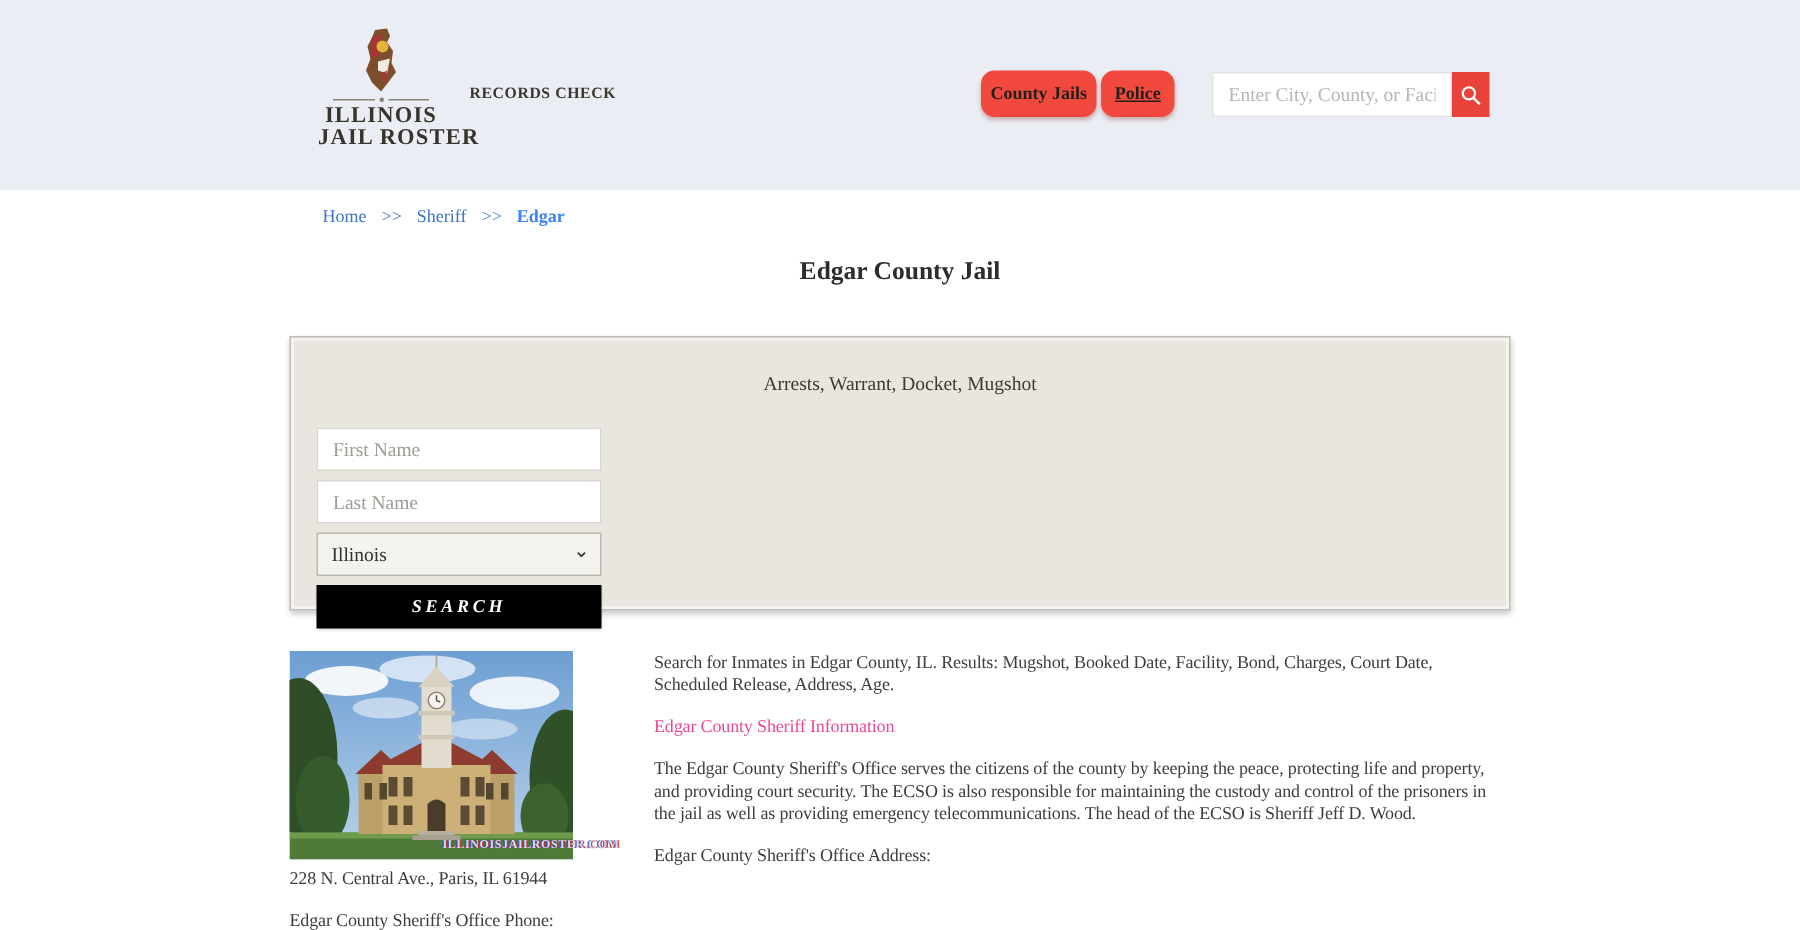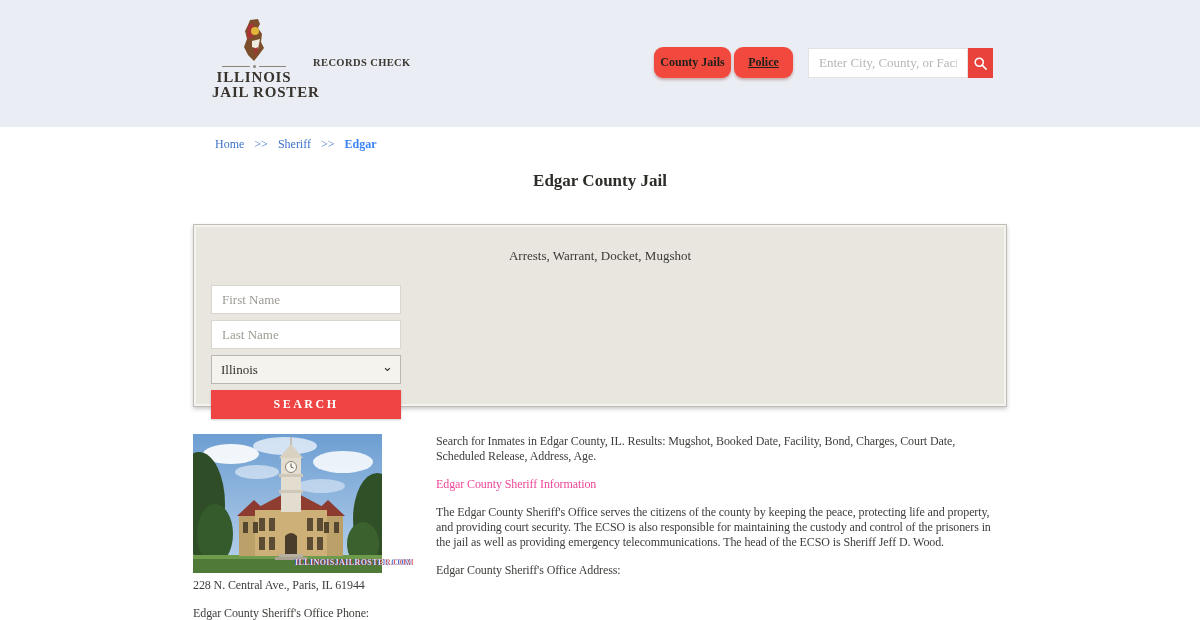--- a/index.html
+++ b/index.html
@@ -19,21 +19,21 @@
   .logo-divider i { flex:1; height:1px; background:#8a847b; }
   .logo-divider b { width:3px; height:3px; border-radius:50%; background:#8a847b; }
   .logo-line { font-size:15px; font-weight:bold; letter-spacing:0.8px; line-height:15px; white-space:nowrap; }
   .records-check { position:absolute; left:313px; top:57px; font-size:10.5px; font-weight:bold; letter-spacing:0.4px; color:#3b362f; }
 
   .header-tabs { position:absolute; left:654px; top:47px; display:flex; gap:3px; }
   .tab { height:31px; border-radius:9px; background:#f2493e; color:#23201a;
          font-size:12px; font-weight:bold; display:flex; align-items:center; justify-content:center;
          box-shadow:0 2px 3px rgba(140,40,30,.35); cursor:pointer; }
   .tab-jails { width:77px; }
-  .tab-police { width:59px;text-decoration:underline; }
+  .tab-police { width:49px;text-decoration:underline; }
 
   .header-search { position:absolute; left:808px; top:48px; display:flex; }
   .header-search input { width:160px; height:30px; border:1px solid #e3e3e3; background:#fff;
          padding:0 10px; font:13px "Liberation Serif",serif; color:#555; outline:none; }
   .header-search input::placeholder { color:#b6b6b6; }
   .search-btn { width:25px; height:30px; border:none; background:#e8423a; display:flex;
          align-items:center; justify-content:center; cursor:pointer; padding:0; }
 
   
   .container { width:814px; margin:0 auto; }
@@ -51,23 +51,23 @@
   .sb-sub { margin-top:2px; font-size:13px; color:#3c3a35; }
   .sb-row { display:flex; gap:6px; margin-top:21px; padding:0 1px;flex-direction:column; }
   .sb-row input { width:190px; height:29px; border:1px solid #d8d6cf; background:#fff;
         padding:0 10px; font:13px "Liberation Serif",serif; color:#4a4843; outline:none; }
   .sb-row input::placeholder { color:#9d9b93; }
   .select-wrap { position:relative; width:190px; height:29px; }
   .select-wrap select { width:100%; height:100%; appearance:none; -webkit-appearance:none; -moz-appearance:none;
         border:1px solid #b9b7b0; background:#f4f3ee; padding:0 22px 0 9px;
         font:13px "Liberation Serif",serif; color:#33312c; border-radius:0; outline:none; }
   .select-chevron { position:absolute; right:8px; top:4px; font-size:13px; color:#2f2d28; pointer-events:none; }
-  .sb-btn { width:190px; height:29px; border:none; background:#ef4444; color:#fff;
+  .sb-btn { width:190px; height:29px; border:none; background:#000000; color:#fff;
         font-family:"Liberation Serif",serif; font-size:12px; font-weight:bold; letter-spacing:2.5px;
-        cursor:pointer; box-shadow:0 1px 2px rgba(0,0,0,.2); }
+        cursor:pointer; box-shadow:0 1px 2px rgba(0,0,0,.2);font-style:italic; }
   .sponsored { margin-top:26px; text-align:left; font-size:12px; font-weight:bold; color:#c9c7c0; }
 
   
   .info { margin-top:27px; font-size:12px; line-height:15px; letter-spacing:-0.1px; color:#3e3d3a; }
   .photo { float:left; width:226px; height:139px; margin-right:17px; position:relative; }
   .photo svg { display:block; }
   .watermark { position:absolute; right:6px; bottom:3px; font-size:8px; font-weight:bold; letter-spacing:.4px;
         color:#d7def4; text-shadow:1px 0 0 rgba(205,45,40,.85), -1px 0 0 rgba(45,85,205,.85); white-space:nowrap; }
   .info p { margin:0 0 13px; }
   .info .bold { font-weight:normal; color:#ec4899; }

